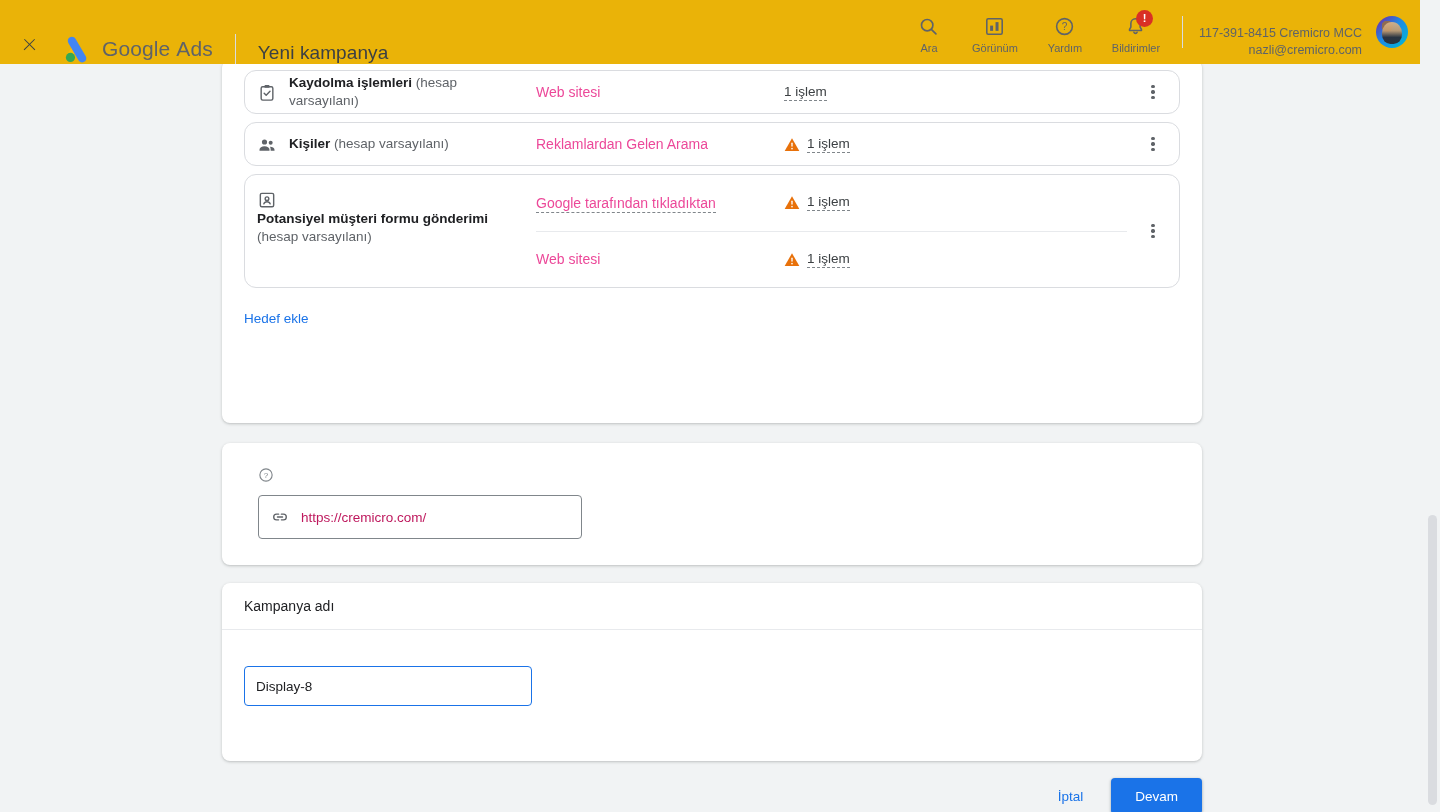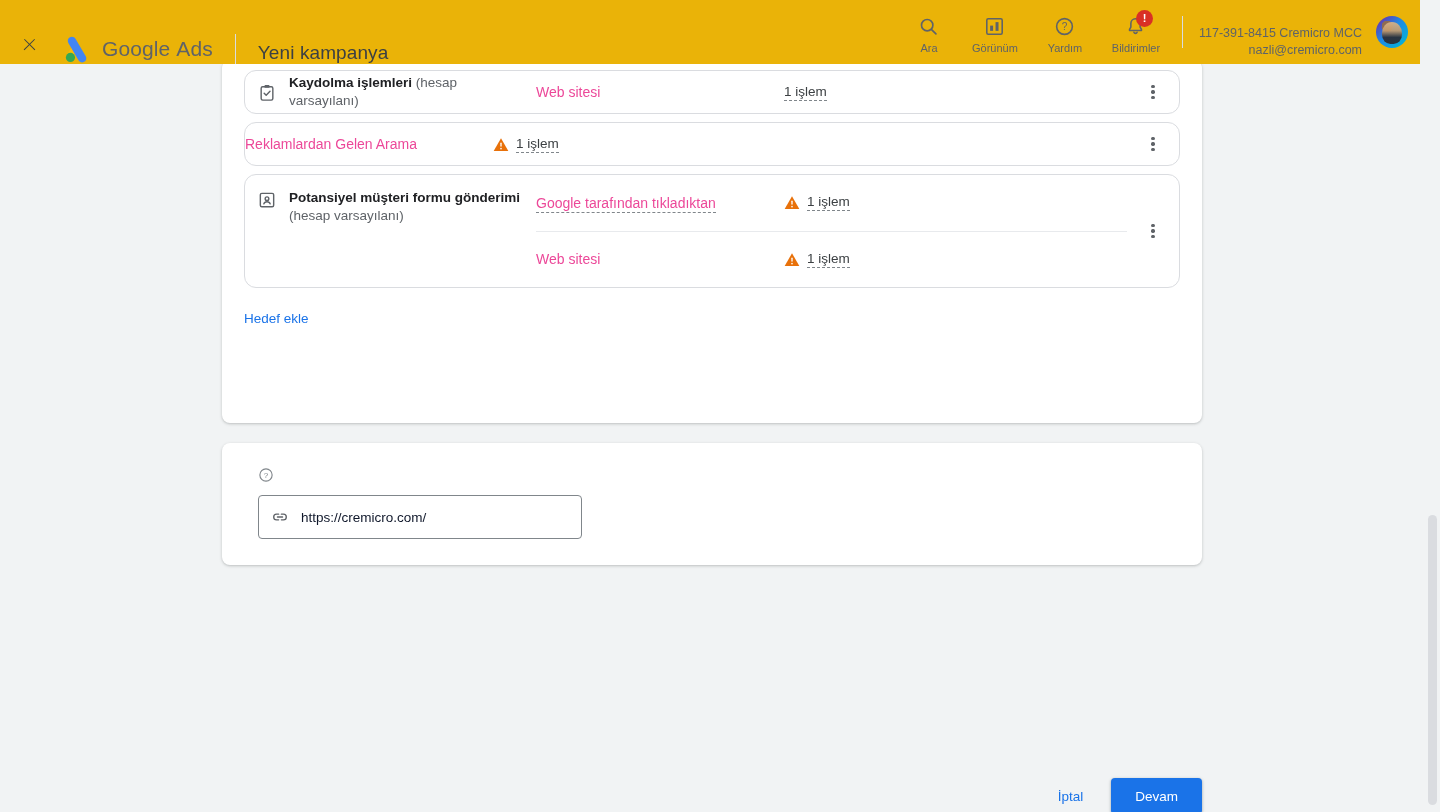--- a/index.html
+++ b/index.html
@@ -122,21 +122,21 @@
   .goal-row.r1 { height: 44px; }
   .goal-row.r2 { height: 44px; }
   .goal-row.r3 { height: 114px; }
 
   .goal-left {
     width: 291px; flex: none;
     display: flex; align-items: flex-start;
     padding: 0 8px 0 12px;
   }
   .goal-row.r1 .goal-left, .goal-row.r2 .goal-left { align-items: center; }
-  .goal-row.r3 .goal-left { padding-top: 14px; }
+  .goal-row.r3 .goal-left { padding-top: 14px; flex-direction: column; }
 
   .goal-ico { width: 20px; height: 20px; flex: none; margin-right: 12px; margin-top: 1px; }
   .goal-name { font-size: 13.5px; color: #202124; line-height: 18px; }
   .goal-name b { font-weight: 700; }
   .goal-name .muted { color: #5f6368; font-weight: 400; }
   .goal-sub { font-size: 13.5px; color: #5f6368; line-height: 18px; }
 
   .goal-mid { flex: 1; display: flex; flex-direction: column; }
   .mid-row {
     display: flex; align-items: center; flex: 1; min-height: 42px;
@@ -186,21 +186,21 @@
   }
   .help-ico { width: 16px; height: 16px; cursor: pointer; flex:none; }
   .url-field {
     margin: 12px 0 0 36px;
     width: 324px; height: 44px;
     border: 1px solid #80868b; border-radius: 4px;
     display: flex; align-items: center; padding: 0 12px;
     cursor: text; background: #fff;
   }
   .link-ico { width: 18px; height: 18px; flex: none; margin-right: 12px; }
-  .url-text { font-size: 13.5px; color: #0f172a; }
+  .url-text { font-size: 13.5px; color: #be185d; }
 
   
   .card-name {
     position: absolute; left: 222px; top: 519px; width: 980px; height: 178px;
   }
   .name-head {
     height: 47px; display: flex; align-items: center;
     padding-left: 22px;
     border-bottom: 1px solid #e8eaed;
     font-size: 14px; color: #202124;
@@ -359,20 +359,36 @@
         <div class="goal-more">
           <span class="kebab">
               <i></i>
               <i></i>
               <i></i>
             </span>
         </div>
       </div>
 
       <div class="goal-row r2">
+        <div class="goal-left">
+          <span class="goal-ico">
+            <svg width="20" height="20" viewBox="0 0 24 24" fill="#5f6368">
+              <circle cx="9" cy="8.4" r="3.1"></circle>
+              <circle cx="16.4" cy="9.2" r="2.4"></circle>
+              <path d="M3 17.6c0-2.6 2.7-4.1 6-4.1s6 1.5 6 4.1v1.2H3z"></path>
+              <path d="M15.6 14.2c2.8.2 5.4 1.3 5.4 3.4v1.2h-4.6v-1.2c0-1.3-.3-2.4-.8-3.4z"></path>
+            </svg>
+          </span>
+          <div>
+            <div class="goal-name">
+              <b>Kişiler</b>
+              <span class="muted">(hesap varsayılanı)</span>
+            </div>
+          </div>
+        </div>
         <div class="goal-mid">
           <div class="mid-row">
             <div class="mid-src">Reklamlardan Gelen Arama</div>
             <div class="mid-count">
               <span class="warn-ico">
                 <svg width="16" height="15" viewBox="0 0 24 22">
                     <path d="M12 1.6 23 20.6H1z" fill="#e8710a"></path>
                     <rect x="11" y="8" width="2" height="6.4" fill="#fff" rx="1"></rect>
                     <circle cx="12" cy="17.2" r="1.2" fill="#fff"></circle>
                   </svg>
@@ -464,20 +480,26 @@
         <svg width="18" height="18" viewBox="0 0 24 24" fill="none" stroke="#5f6368" stroke-width="1.8" stroke-linecap="round">
           <path d="M10.2 8.2H7.4a3.8 3.8 0 0 0 0 7.6h2.8"></path>
           <path d="M13.8 8.2h2.8a3.8 3.8 0 0 1 0 7.6h-2.8"></path>
           <line x1="8.6" y1="12" x2="15.4" y2="12"></line>
         </svg>
       </span>
       <span class="url-text" placeholder="https://">https://cremicro.com/</span>
     </div>
   </div>
 
+  <div class="card card-name">
+    <div class="name-head">Kampanya adı</div>
+    <div class="name-input" placeholder="Kampanya adı">
+      <span class="val">Display-8</span>
+    </div>
+  </div>
 
   <div class="actions">
     <button class="btn-text">İptal</button>
     <button class="btn-primary">Devam</button>
   </div>
 
 </div>
 
 <div class="scrollbar">
   <div class="scroll-thumb"></div>

